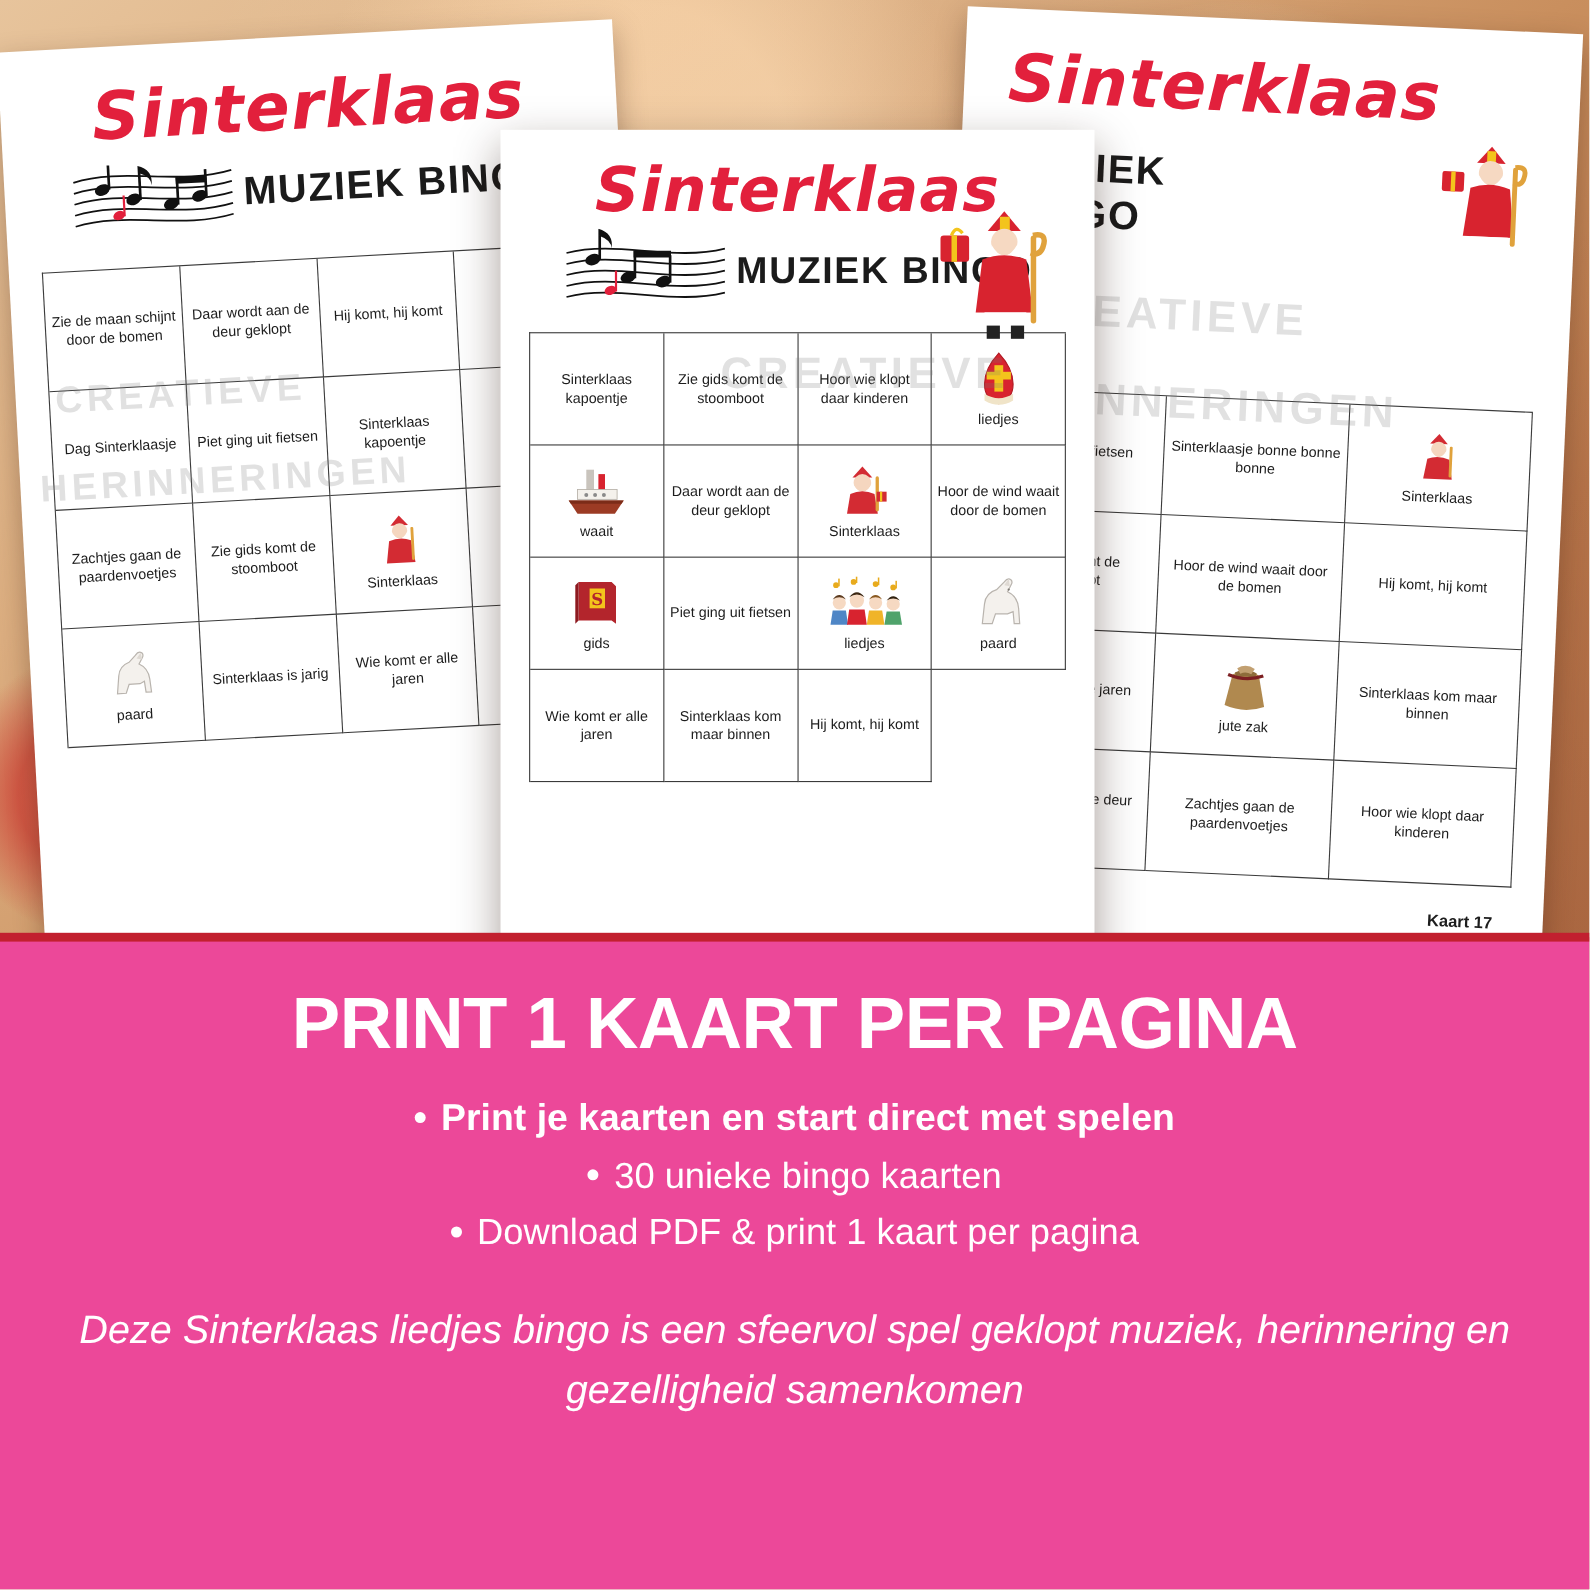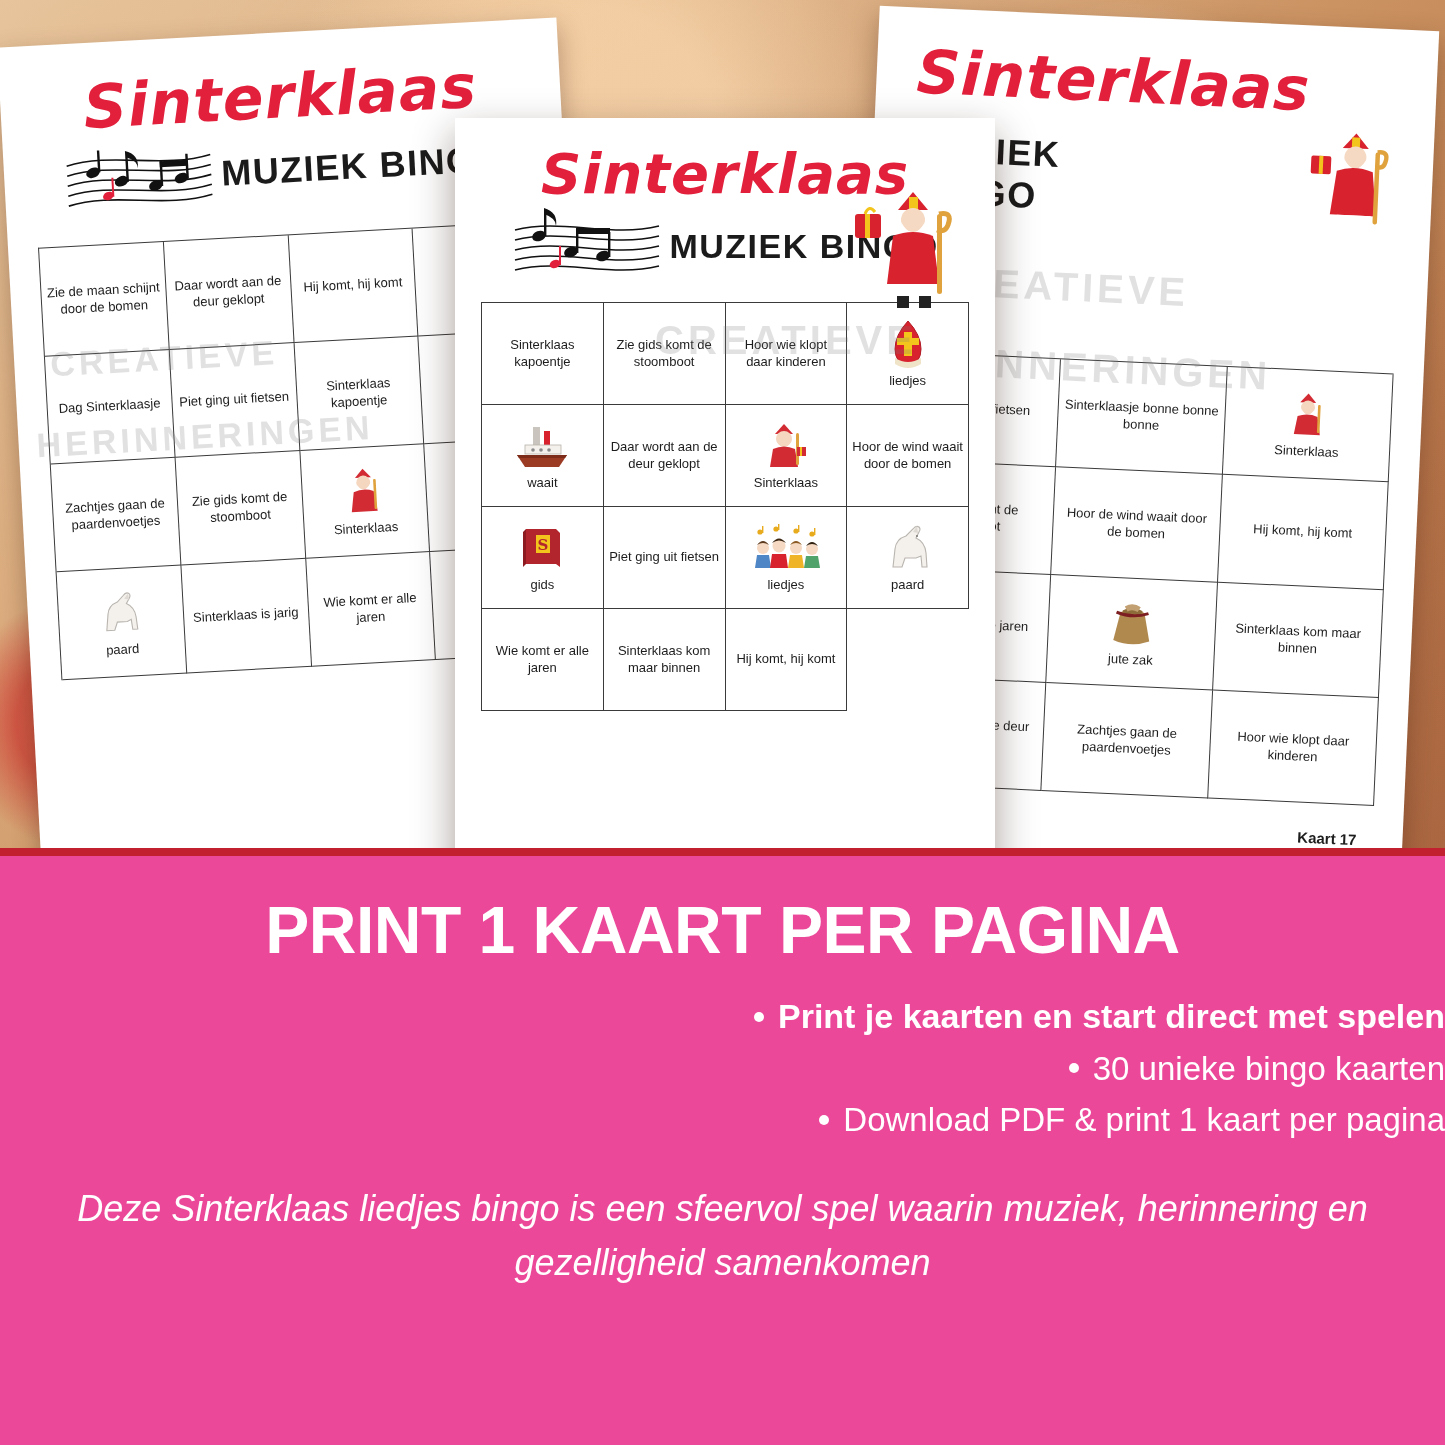--- a/index.html
+++ b/index.html
@@ -206,21 +206,20 @@
   .bullets ul {
     list-style: none;
     margin: 0;
     padding: 0;
   }
   .bullets li {
     font-size: 33px;
     line-height: 1.55;
     position: relative;
     display: block;
-    text-align: right;
   }
   .bullets li .dot {
     display: inline-block;
     width: 10px; height: 10px;
     border-radius: 50%;
     background: #fff;
     vertical-align: middle;
     margin-right: 14px;
     margin-bottom: 5px;
   }
@@ -619,16 +618,16 @@
         </li>
         <li>
           <span class="dot"></span><span>30 unieke bingo kaarten</span>
         </li>
         <li>
           <span class="dot"></span><span>Download PDF &amp; print 1 kaart per pagina</span>
         </li>
       </ul>
     </div>
 
-    <div class="footer-text">Deze Sinterklaas liedjes bingo is een sfeervol spel waarin muziek, herinnering en gezelligheid samenkomen</div>
+    <div class="footer-text">Deze Sinterklaas liedjes bingo is een sfeervol spel geklopt muziek, herinnering en gezelligheid samenkomen</div>
   </div>
 
 </div>
 
 </body></html>

